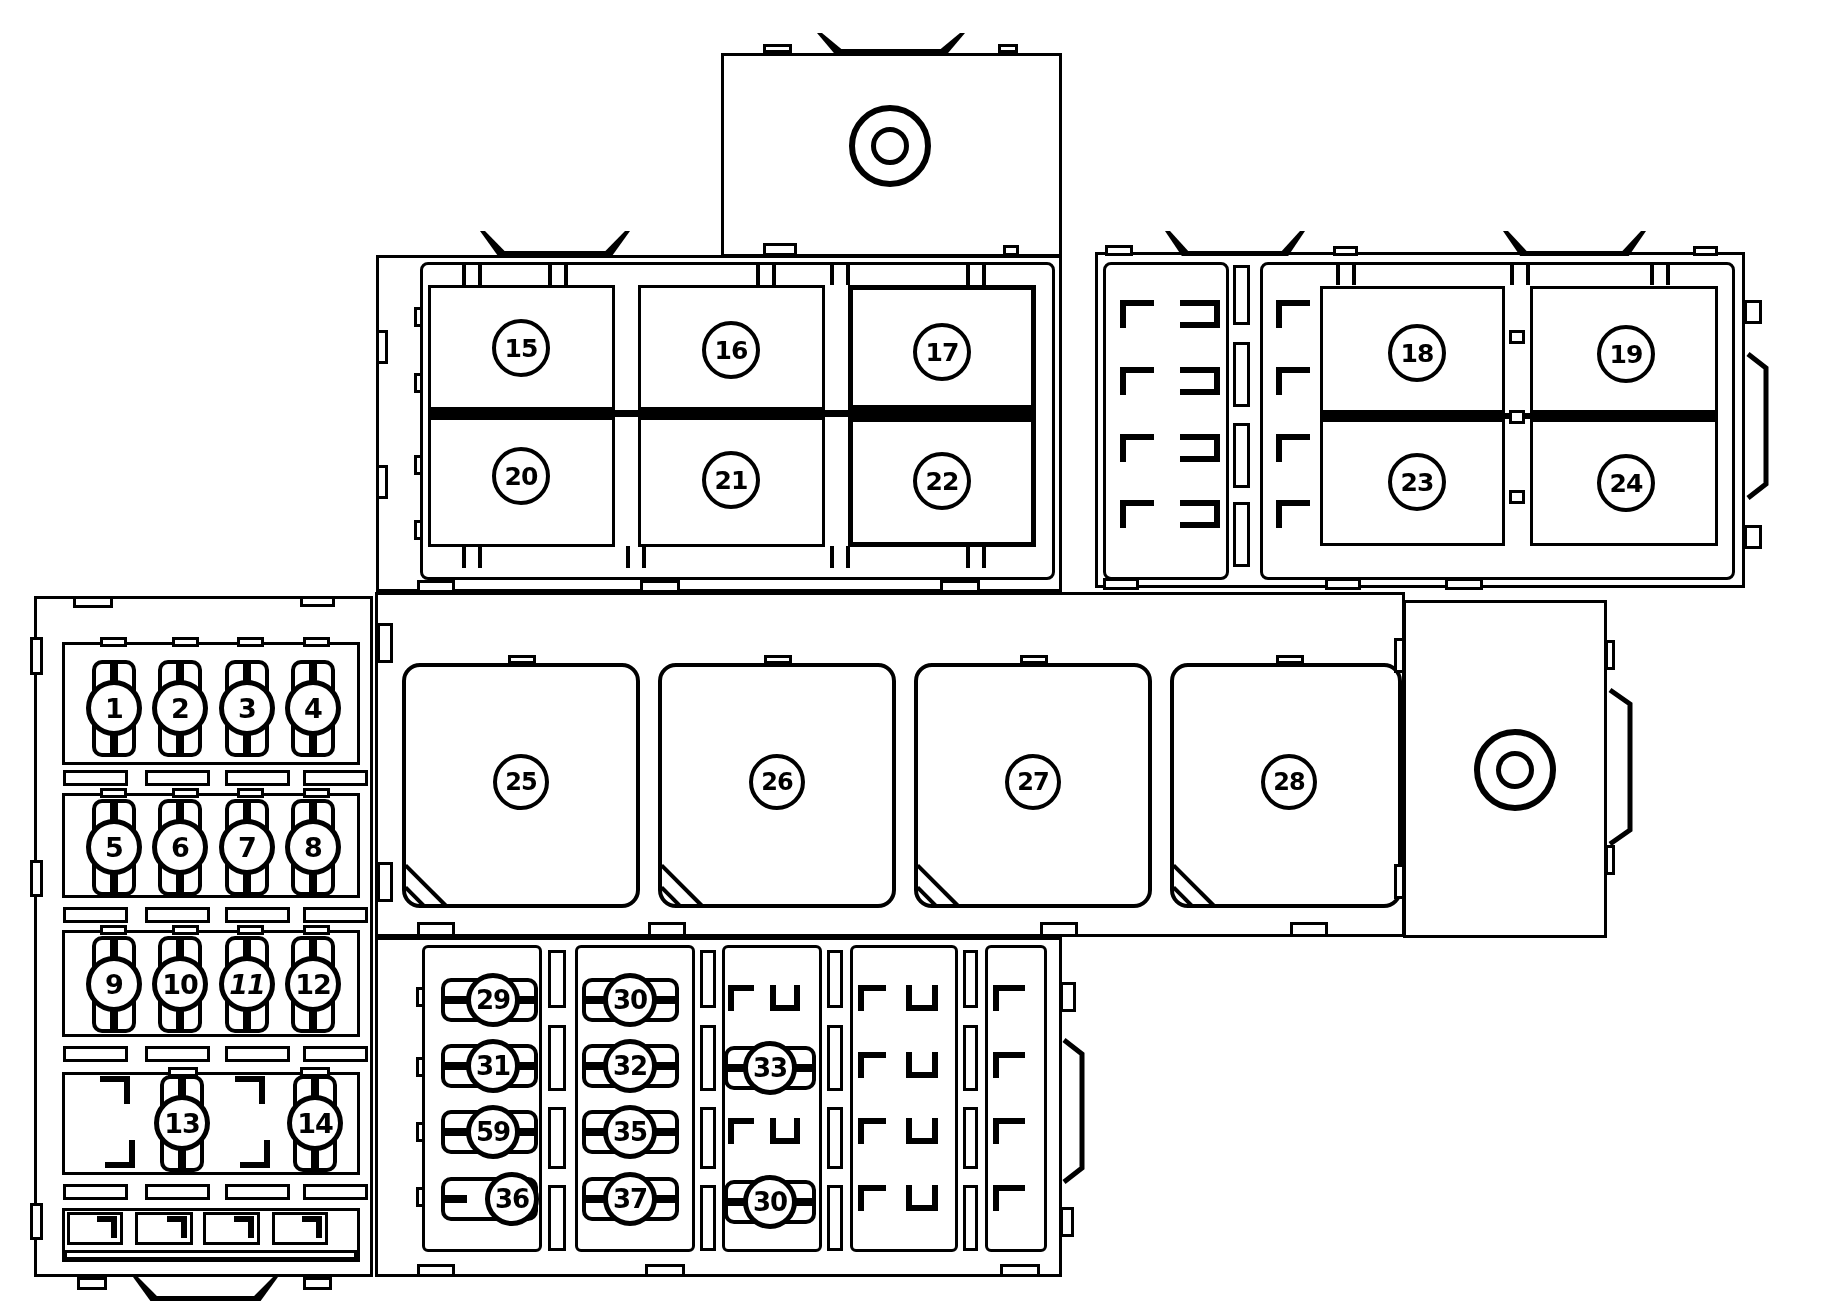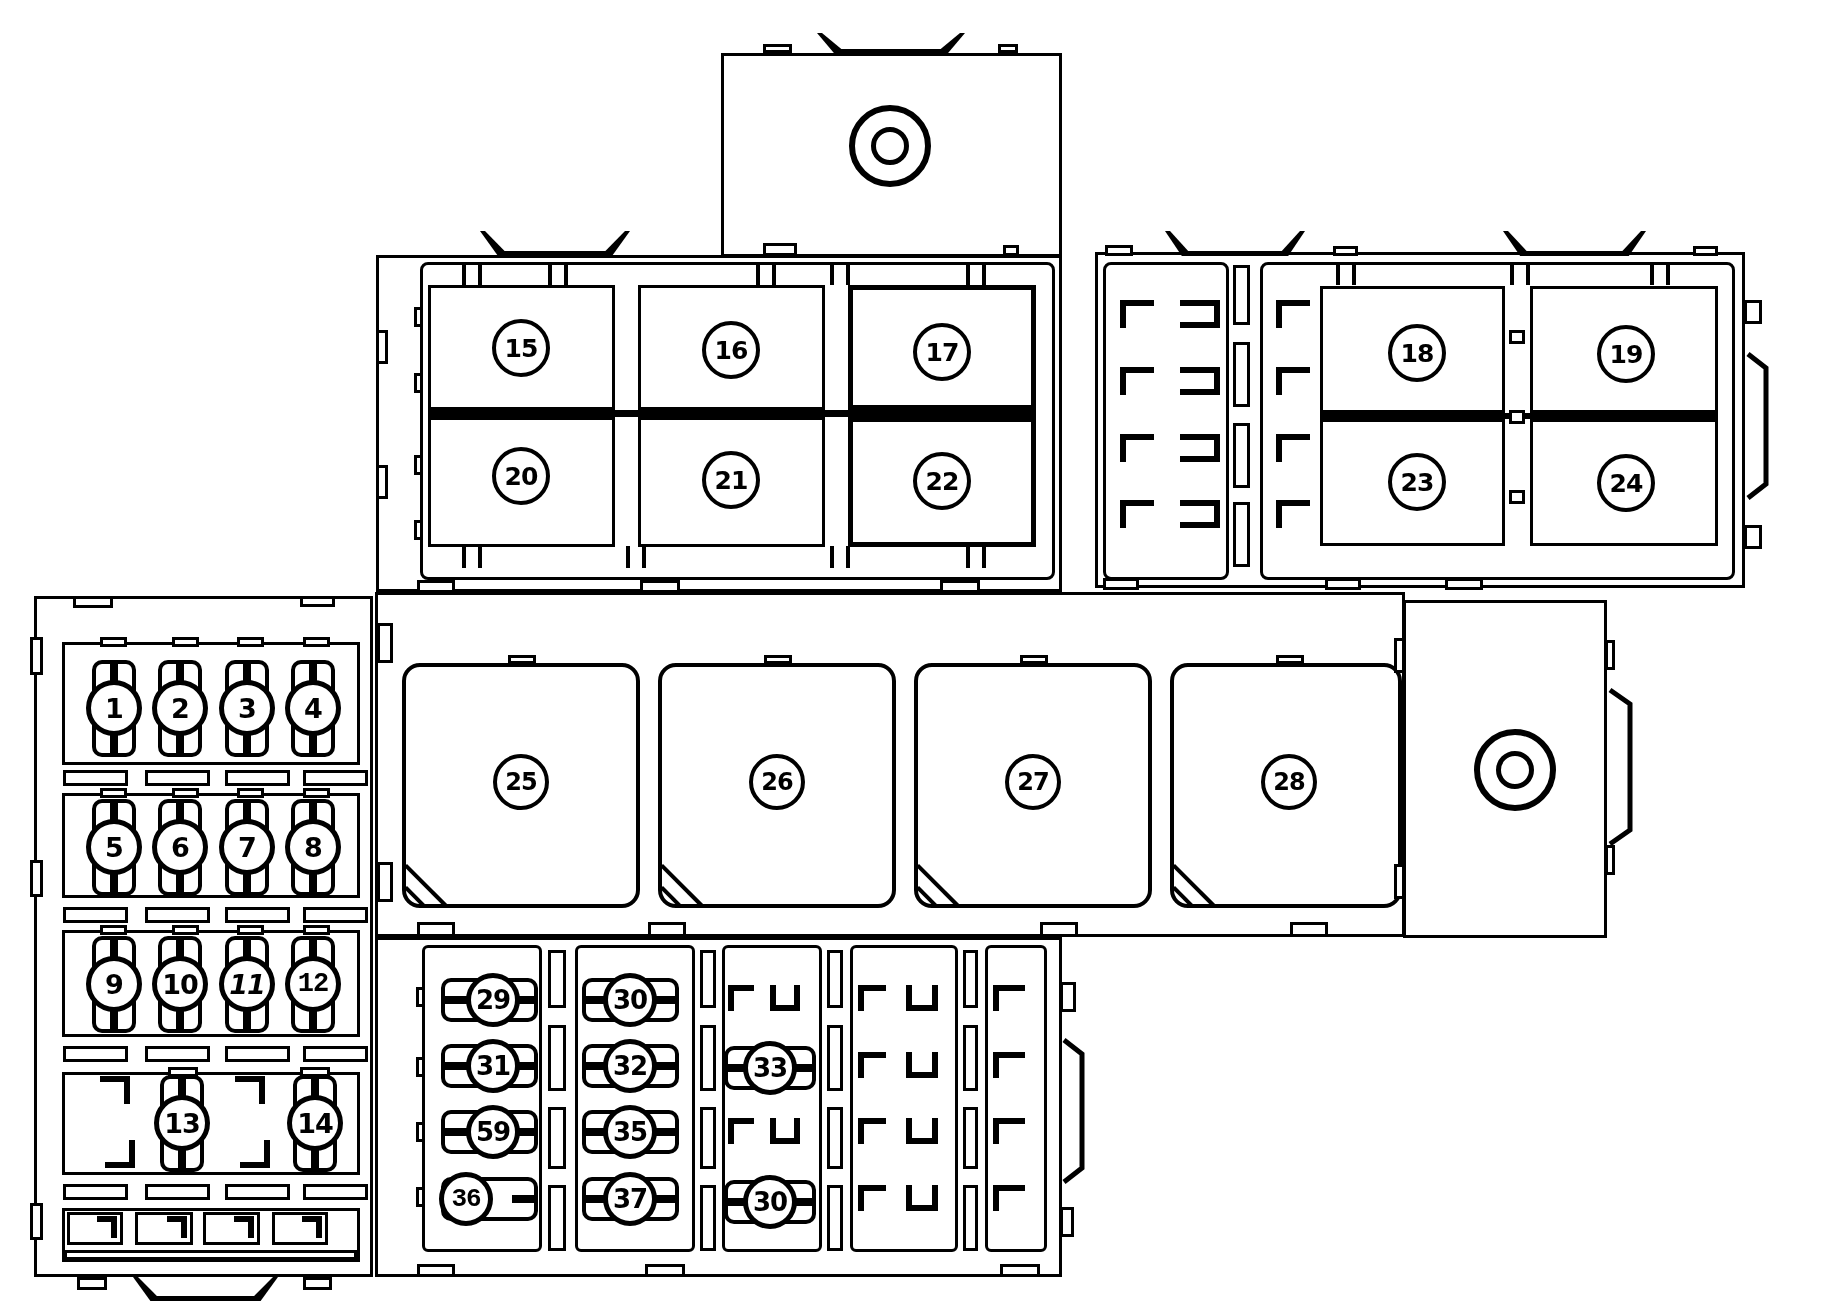--- a/index.html
+++ b/index.html
@@ -396,21 +396,21 @@
     <div class="nc mini" style="left: 180px; top: 708px; transform: translate(-50%, -50%);">2</div>
     <div class="nc mini" style="left: 247px; top: 708px; transform: translate(-50%, -50%);">3</div>
     <div class="nc mini" style="left: 313px; top: 708px; transform: translate(-50%, -50%);">4</div>
     <div class="nc mini" style="left: 114px; top: 847px; transform: translate(-50%, -50%);">5</div>
     <div class="nc mini" style="left: 180px; top: 847px; transform: translate(-50%, -50%);">6</div>
     <div class="nc mini" style="left: 247px; top: 847px; transform: translate(-50%, -50%);">7</div>
     <div class="nc mini" style="left: 313px; top: 847px; transform: translate(-50%, -50%);">8</div>
     <div class="nc mini" style="left: 114px; top: 984px; transform: translate(-50%, -50%);">9</div>
     <div class="nc mini" style="left: 180px; top: 984px; transform: translate(-50%, -50%);">10</div>
     <div class="nc mini" style="left: 247px; top: 984px; transform: translate(-50%, -50%); font-style: italic;">11</div>
-    <div class="nc mini" style="left: 313px; top: 984px; transform: translate(-50%, -50%); font-family: Liberation Mono, monospace;">12</div>
+    <div class="nc mini" style="left: 313px; top: 984px; transform: translate(-50%, -50%);">12</div>
     <div class="nc mini" style="left: 182px; top: 1123px; transform: translate(-50%, -50%);">13</div>
     <div class="nc mini" style="left: 315px; top: 1123px; transform: translate(-50%, -50%);">14</div>
     <div class="nc cellnum" style="left: 521px; top: 348px; transform: translate(-50%, -50%);">15</div>
     <div class="nc cellnum" style="left: 731px; top: 350px; transform: translate(-50%, -50%);">16</div>
     <div class="nc cellnum" style="left: 942px; top: 352px; transform: translate(-50%, -50%);">17</div>
     <div class="nc cellnum" style="left: 521px; top: 476px; transform: translate(-50%, -50%);">20</div>
     <div class="nc cellnum" style="left: 731px; top: 480px; transform: translate(-50%, -50%);">21</div>
     <div class="nc cellnum" style="left: 942px; top: 481px; transform: translate(-50%, -50%);">22</div>
     <div class="nc cellnum" style="left: 1417px; top: 353px; transform: translate(-50%, -50%);">18</div>
     <div class="nc cellnum" style="left: 1626px; top: 354px; transform: translate(-50%, -50%);">19</div>
@@ -420,16 +420,16 @@
     <div class="nc module" style="left: 777px; top: 782px; transform: translate(-50%, -50%);">26</div>
     <div class="nc module" style="left: 1033px; top: 782px; transform: translate(-50%, -50%);">27</div>
     <div class="nc module" style="left: 1289px; top: 782px; transform: translate(-50%, -50%);">28</div>
     <div class="nc fuseh" style="left: 493px; top: 1000px; transform: translate(-50%, -50%);">29</div>
     <div class="nc fuseh" style="left: 630px; top: 1000px; transform: translate(-50%, -50%);">30</div>
     <div class="nc fuseh" style="left: 493px; top: 1066px; transform: translate(-50%, -50%);">31</div>
     <div class="nc fuseh" style="left: 630px; top: 1066px; transform: translate(-50%, -50%);">32</div>
     <div class="nc fuseh" style="left: 770px; top: 1068px; transform: translate(-50%, -50%);">33</div>
     <div class="nc fuseh" style="left: 493px; top: 1132px; transform: translate(-50%, -50%);">59</div>
     <div class="nc fuseh" style="left: 630px; top: 1132px; transform: translate(-50%, -50%);">35</div>
-    <div class="nc fuseh" style="left: 466px; top: 1199px; transform: translate(-50%, -50%); font-family: Liberation Mono, monospace;">36</div>
+    <div class="nc fuseh" style="left: 512px; top: 1199px; transform: translate(-50%, -50%);">36</div>
     <div class="nc fuseh" style="left: 630px; top: 1199px; transform: translate(-50%, -50%);">37</div>
     <div class="nc fuseh" style="left: 770px; top: 1202px; transform: translate(-50%, -50%);">30</div>
   </div>
 
 </body></html>

